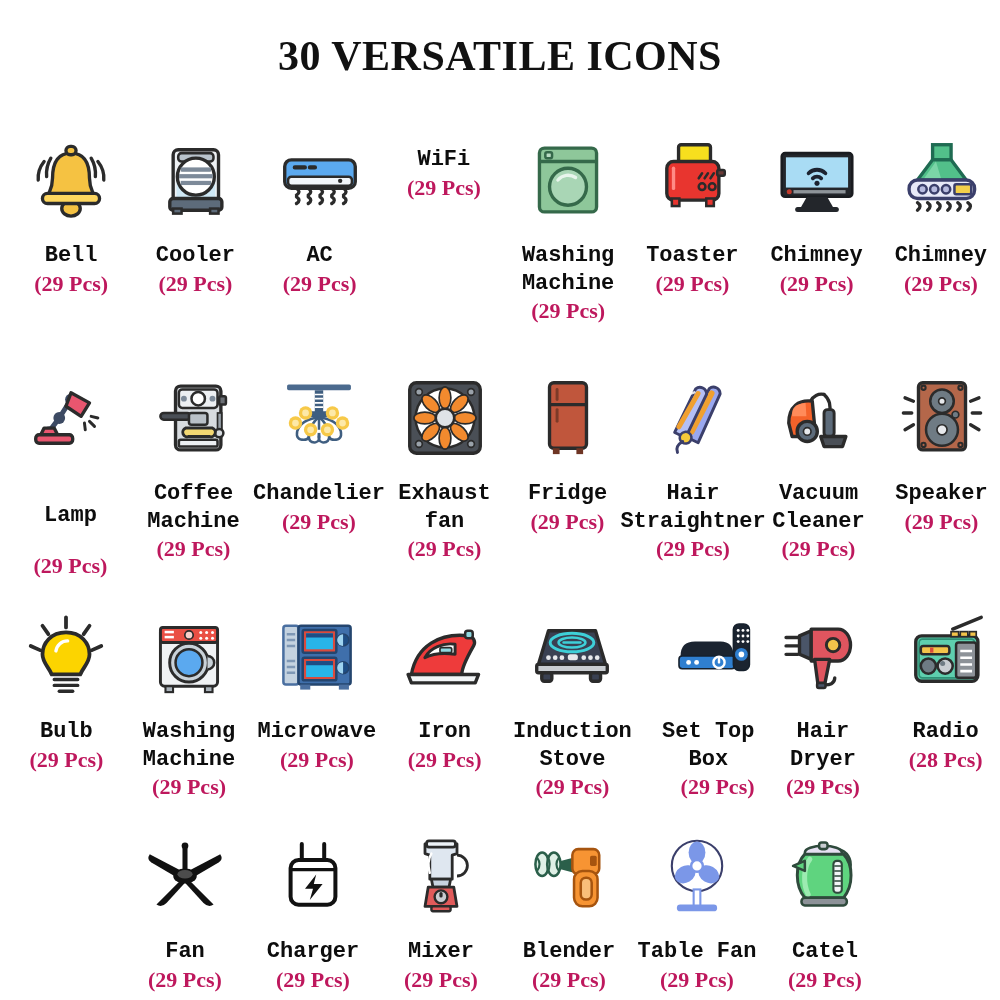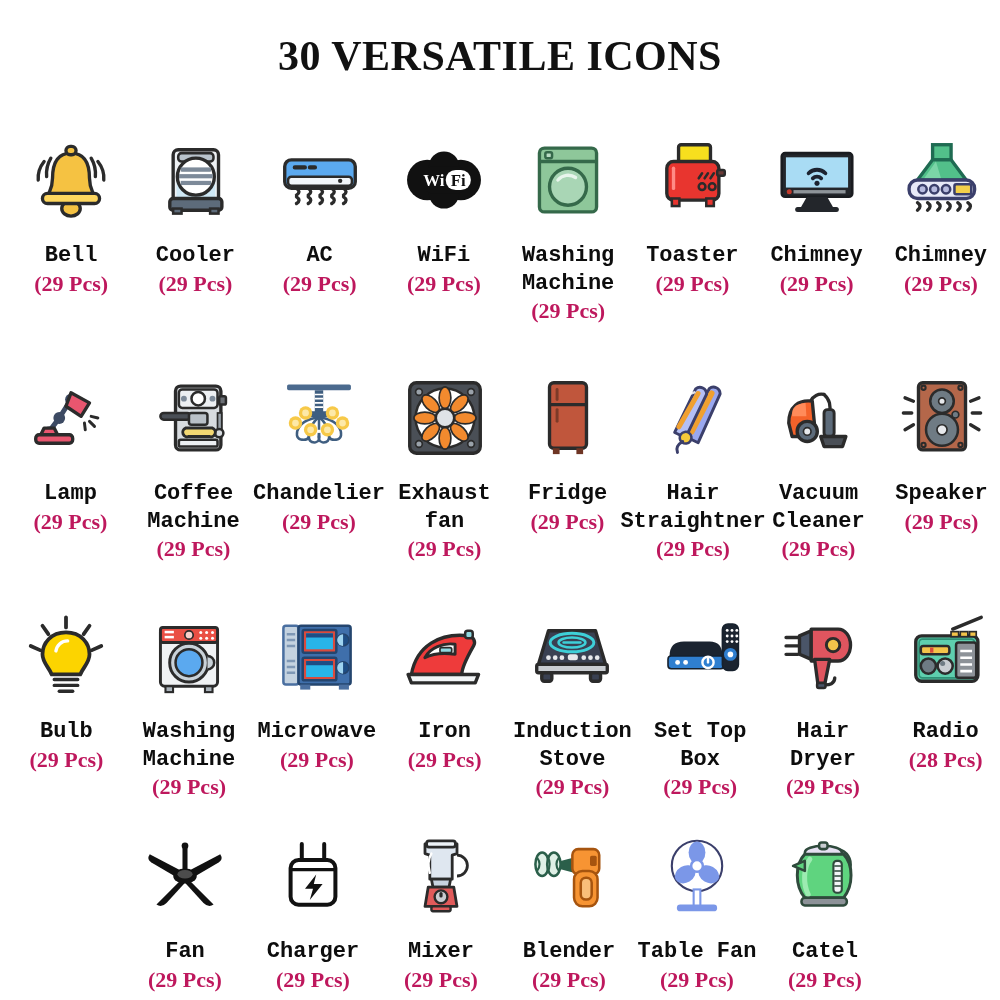--- a/index.html
+++ b/index.html
@@ -135,34 +135,20 @@
               <path d="M50 78q6-4 0-8"></path>
               <path d="M64 78q6-4 0-8"></path>
               <path d="M78 78q6-4 0-8"></path>
             </g>
           </svg>
         </div>
         <div class="cap">AC</div>
         <div class="cnt">(29 Pcs)</div>
       </div>
       <div class="cell" style="width: 122px;">
-        <div class="icon-box">
-          <svg width="88" height="84" viewBox="0 0 100 100">
-            <g fill="#111111">
-              <circle cx="30" cy="50" r="24"></circle>
-              <circle cx="70" cy="50" r="24"></circle>
-              <circle cx="50" cy="34" r="18"></circle>
-              <circle cx="50" cy="66" r="18"></circle>
-              <rect x="22" y="34" width="58" height="32" rx="16"></rect>
-            </g>
-            <rect x="52" y="38" width="30" height="24" rx="12" fill="#ffffff"></rect>
-            <text x="38" y="57" font-family="Liberation Serif, serif" font-weight="bold" font-size="20" fill="#ffffff" text-anchor="middle">Wi</text>
-            <text x="67" y="57" font-family="Liberation Serif, serif" font-weight="bold" font-size="20" fill="#111111" text-anchor="middle">Fi</text>
-          </svg>
-        </div>
         <div class="cap">WiFi</div>
         <div class="cnt">(29 Pcs)</div>
       </div>
       <div class="cell" style="width: 122px;">
         <div class="icon-box">
           <svg width="84" height="84" viewBox="0 0 100 100">
             <rect x="16" y="12" width="68" height="76" rx="6" fill="#8ec79a" stroke="#35694a" stroke-width="4"></rect>
             <path d="M16 28h68" stroke="#35694a" stroke-width="4"></path>
             <rect x="23" y="17" width="8" height="7" rx="2" fill="#b9dcc3" stroke="#35694a" stroke-width="3"></rect>
             <circle cx="50" cy="58" r="22" fill="#a9d6b5" stroke="#35694a" stroke-width="4"></circle>
@@ -230,21 +216,21 @@
               <path d="M70 86q6-5 0-9"></path>
               <path d="M82 86q6-5 0-9"></path>
             </g>
           </svg>
         </div>
         <div class="cap">Chimney</div>
         <div class="cnt">(29 Pcs)</div>
       </div>
     </div>
   <div class="grid-row" id="row-2" style="padding-left: 12px; gap: 6px;">
-      <div class="cell" style="width: 122px;">
+      <div class="cell" style="width: 122px; gap: 22px;">
         <div class="icon-box">
           <svg width="84" height="84" viewBox="0 0 100 100">
             <path d="M36 50 L24 66" stroke="#3d4a63" stroke-width="6" stroke-linecap="round"></path>
             <path d="M36 50 L50 28" stroke="#3d4a63" stroke-width="6" stroke-linecap="round"></path>
             <circle cx="36" cy="50" r="7" fill="#3d4a63"></circle>
             <circle cx="24" cy="66" r="6" fill="#3d4a63"></circle>
             <circle cx="50" cy="28" r="7" fill="#3d4a63"></circle>
             <path d="M50 20 L72 32 L62 48 L44 36 Z" fill="#e8566f" stroke="#2b2b2b" stroke-width="4" stroke-linejoin="round"></path>
             <g stroke="#2b2b2b" stroke-width="3.5" stroke-linecap="round">
               <path d="M74 48l8 2M72 54l6 6M66 56l1 8"></path>
@@ -516,21 +502,21 @@
             <rect x="45" y="48" width="12" height="7" rx="3" fill="#e7e9ec"></rect>
             <rect x="8" y="60" width="84" height="10" rx="2" fill="#c9cdd2" stroke="#2b2b2b" stroke-width="4"></rect>
             <rect x="14" y="70" width="12" height="10" rx="3" fill="#3a4152" stroke="#2b2b2b" stroke-width="4"></rect>
             <rect x="72" y="70" width="12" height="10" rx="3" fill="#3a4152" stroke="#2b2b2b" stroke-width="4"></rect>
           </svg>
         </div>
         <div class="cap">Induction
 Stove</div>
         <div class="cnt">(29 Pcs)</div>
       </div>
-      <div class="cell" style="width: 122px;">
+      <div class="cell" style="width: 122px; align-items: flex-end;">
         <div class="icon-box">
           <svg width="88" height="80" viewBox="0 0 100 100">
             <path d="M12 50 Q12 32 30 32 L62 32 Q78 32 78 50 Z" fill="#1b2430"></path>
             <rect x="10" y="50" width="70" height="16" rx="4" fill="#2f7fd0" stroke="#16202c" stroke-width="2"></rect>
             <circle cx="22" cy="58" r="3" fill="#ffffff"></circle>
             <circle cx="32" cy="58" r="3" fill="#ffffff"></circle>
             <g fill="none" stroke="#ffffff" stroke-width="3" stroke-linecap="round">
               <circle cx="60" cy="58" r="7"></circle>
               <path d="M60 52v6"></path>
             </g>

